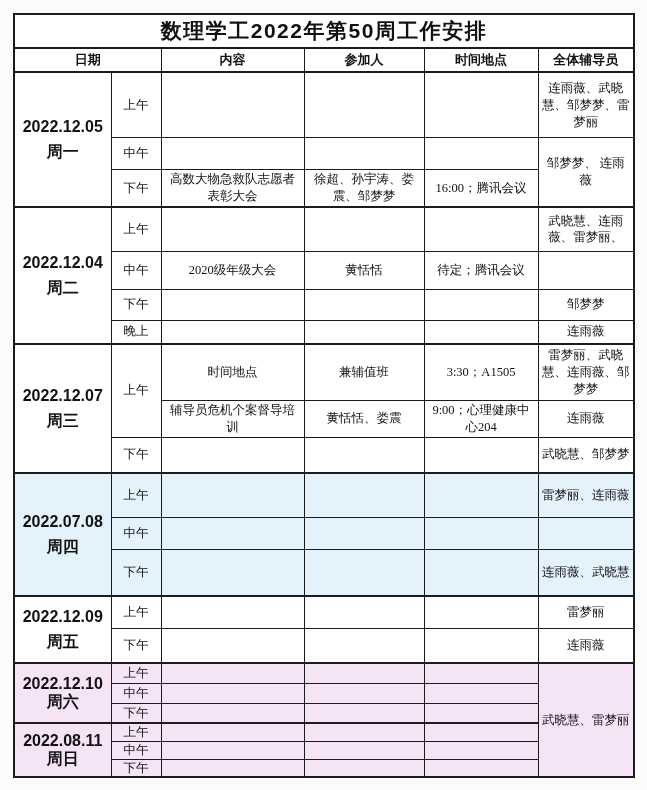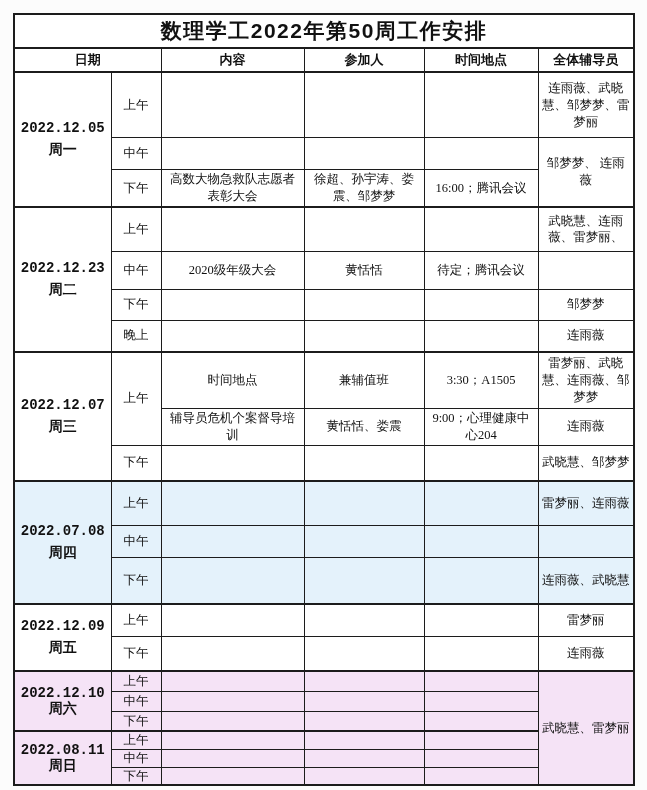--- a/index.html
+++ b/index.html
@@ -25,22 +25,22 @@
   .title-row td{
     font-family:"Liberation Sans","DejaVu Sans",sans-serif;
     font-weight:bold;font-size:21px;letter-spacing:1.5px;
     border-bottom-width:2px;padding:2px 0;
   }
   .head-row td{
     font-family:"Liberation Sans","DejaVu Sans",sans-serif;
     font-weight:bold;font-size:13px;padding:2px 0;
   }
   td.date{
-    font-family:Liberation Mono, monospace;
-    font-weight:bold;font-size:14px;line-height:1.55;
+    font-family:Liberation Sans, sans-serif;
+    font-weight:bold;font-size:16px;line-height:1.55;
   }
   tr.blue td{background:var(--blue,#e4f2fb);}
   tr.pink td{background:var(--pink,#f5e3f6);}
   tr.tight td{padding:0 3px;line-height:1.15;}
 </style>
 </head>
 <body>
 
 <table class="schedule">
   <colgroup>
@@ -85,21 +85,21 @@
   </tr>
   <tr style="height:36px">
     <td>下午</td>
     <td>高数大物急救队志愿者表彰大会</td>
     <td>徐超、孙宇涛、娄震、邹梦梦</td>
     <td>16:00；腾讯会议</td>
   </tr>
 
   <tr class="gs" style="height:44px">
     <td class="date" rowspan="4">
-      <div>2022.12.23</div>
+      <div>2022.12.04</div>
       <div>周二</div>
     </td>
     <td>上午</td>
     <td></td>
     <td></td>
     <td></td>
     <td>武晓慧、连雨薇、雷梦丽、</td>
   </tr>
   <tr style="height:38px">
     <td>中午</td>
@@ -108,21 +108,21 @@
     <td>待定；腾讯会议</td>
     <td></td>
   </tr>
   <tr style="height:31px">
     <td>下午</td>
     <td></td>
     <td></td>
     <td></td>
     <td>邹梦梦</td>
   </tr>
-  <tr style="height:32px">
+  <tr style="height:24px">
     <td>晚上</td>
     <td></td>
     <td></td>
     <td></td>
     <td>连雨薇</td>
   </tr>
 
   <tr class="gs" style="height:56px">
     <td class="date" rowspan="3">
       <div>2022.12.07</div>

